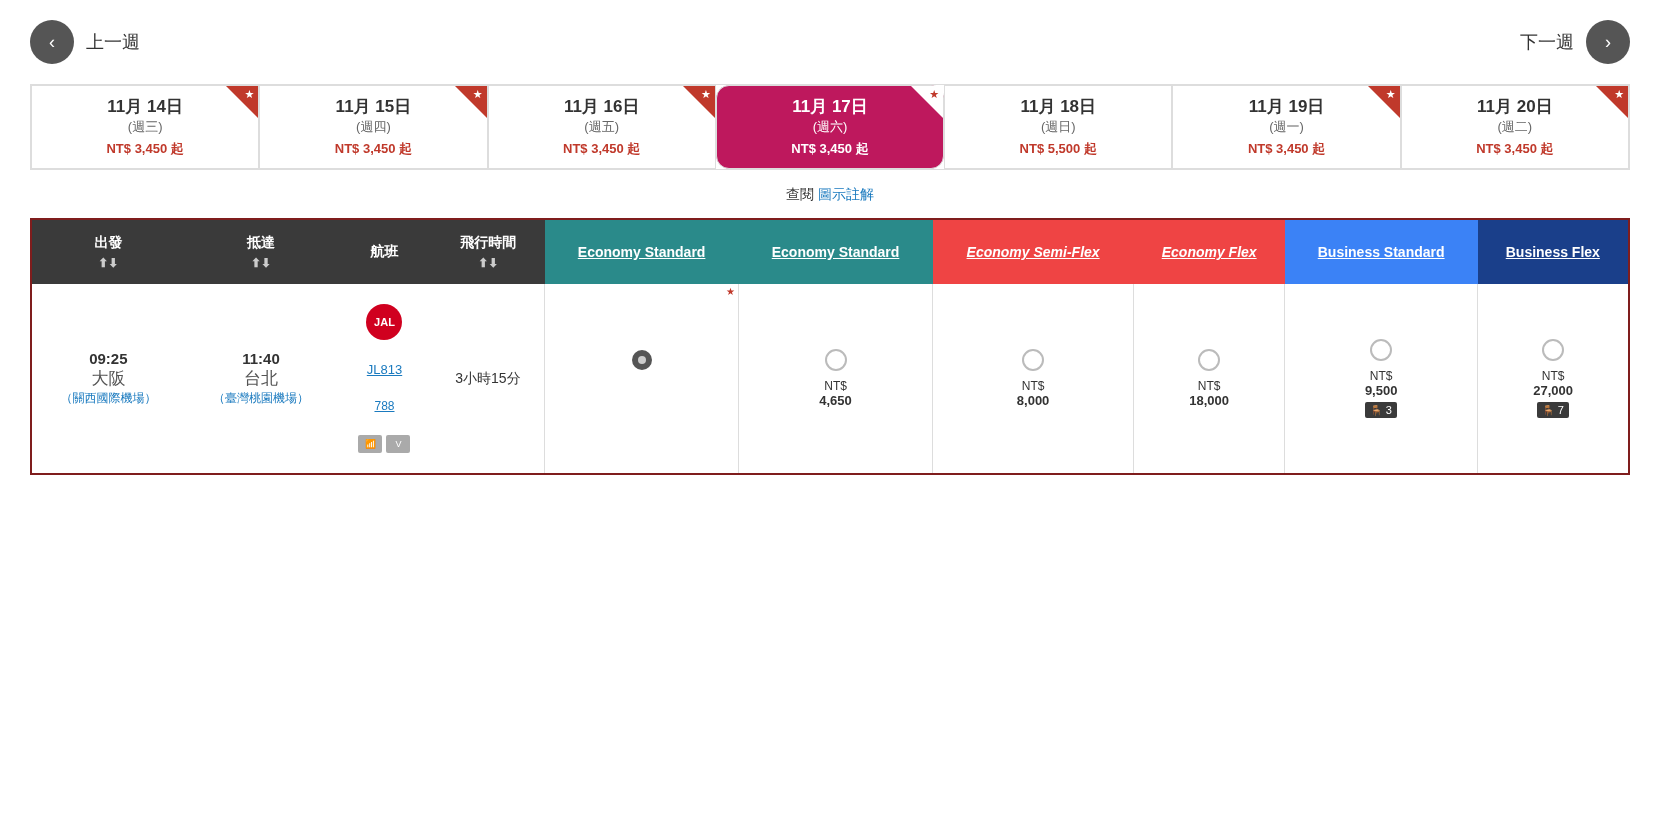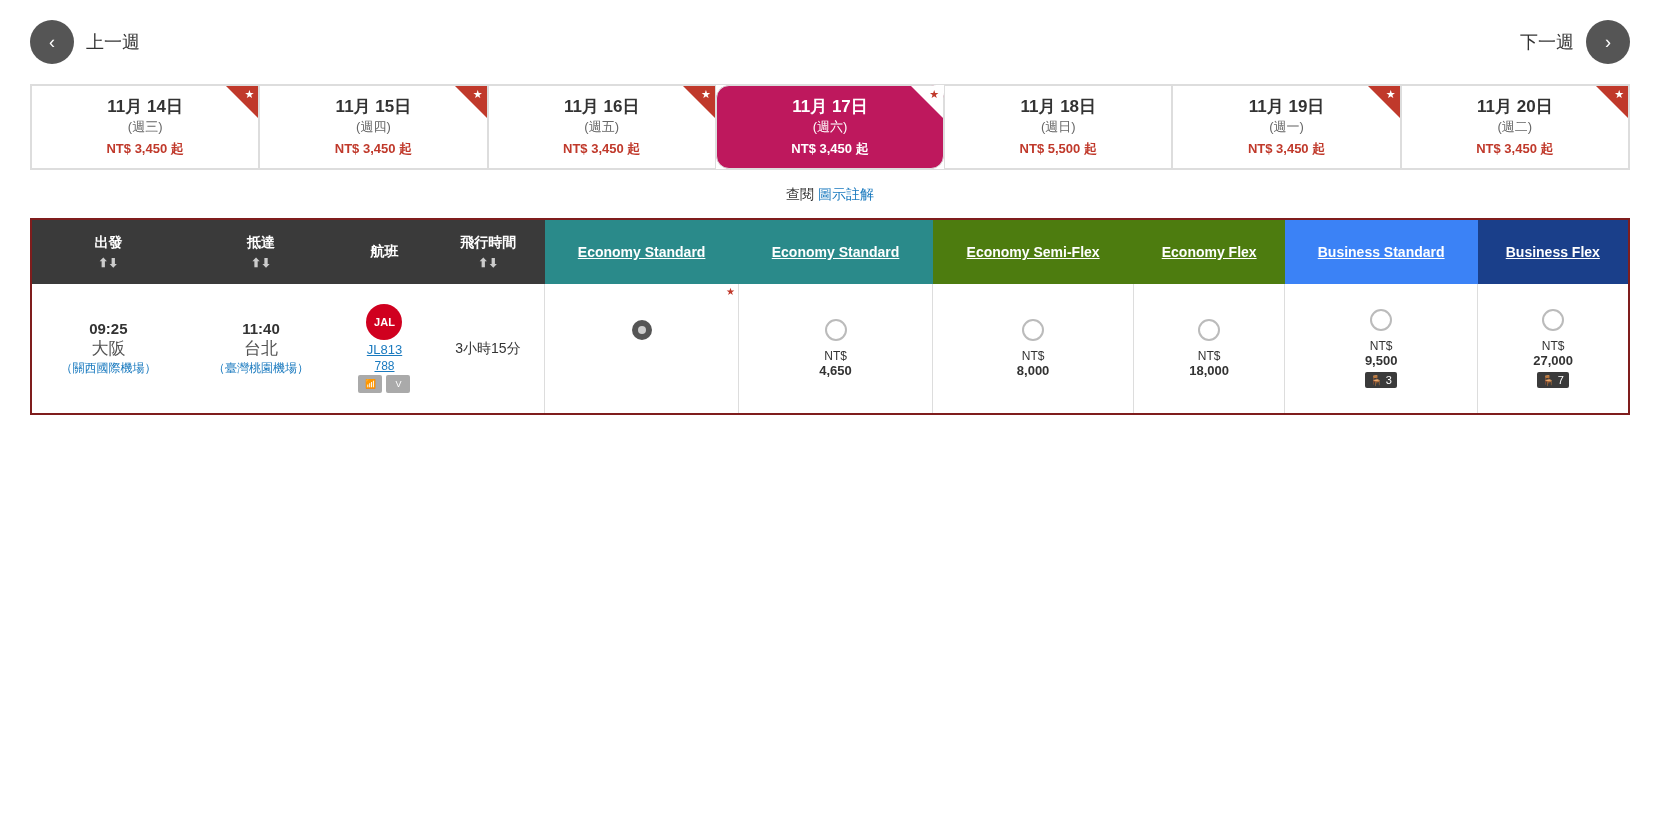--- a/index.html
+++ b/index.html
@@ -96,21 +96,21 @@
     
     .flight-table thead tr th {
       padding: 14px 10px;
       font-weight: bold;
       font-size: 14px;
       text-align: center;
       color: #fff;
     }
     .th-dark { background: #3a3a3a; }
     .th-teal { background: #2a8a8a; }
-    .th-teal2 { background: #4d7c0f; }
+    .th-teal2 { background: #ef4444; font-style: italic; }
     .th-blue { background: #3b82f6; }
     .th-blue2 { background: #1a3f8a; }
 
     .th-sort {
       display: flex;
       flex-direction: column;
       align-items: center;
       gap: 4px;
     }
     .sort-arrows {
@@ -127,21 +127,21 @@
       vertical-align: middle;
       background: #fff;
     }
     .td-flight-info { font-size: 13px; color: #333; }
     .td-flight-info .time { font-weight: bold; font-size: 15px; }
     .td-flight-info .location { font-size: 17px; color: #555; }
     .td-flight-info a { color: #1a7abf; text-decoration: none; font-size: 12px; }
 
     .td-duration { font-size: 14px; color: #333; }
 
-    .airline-cell { display: flex; flex-direction: column; align-items: center; gap: 2px; }
+    .airline-cell { display: flex; flex-direction: column; align-items: center; gap: 22px; }
     .airline-logo {
       width: 36px; height: 36px;
       background: #d0001f;
       border-radius: 50%;
       display: flex; align-items: center; justify-content: center;
       color: #fff; font-size: 11px; font-weight: bold;
     }
     .flight-num { font-size: 13px; color: #1a7abf; text-decoration: underline; cursor: pointer; }
     .aircraft-num { font-size: 12px; color: #1a7abf; text-decoration: underline; cursor: pointer; }
     .airline-icons { display: flex; gap: 4px; }

